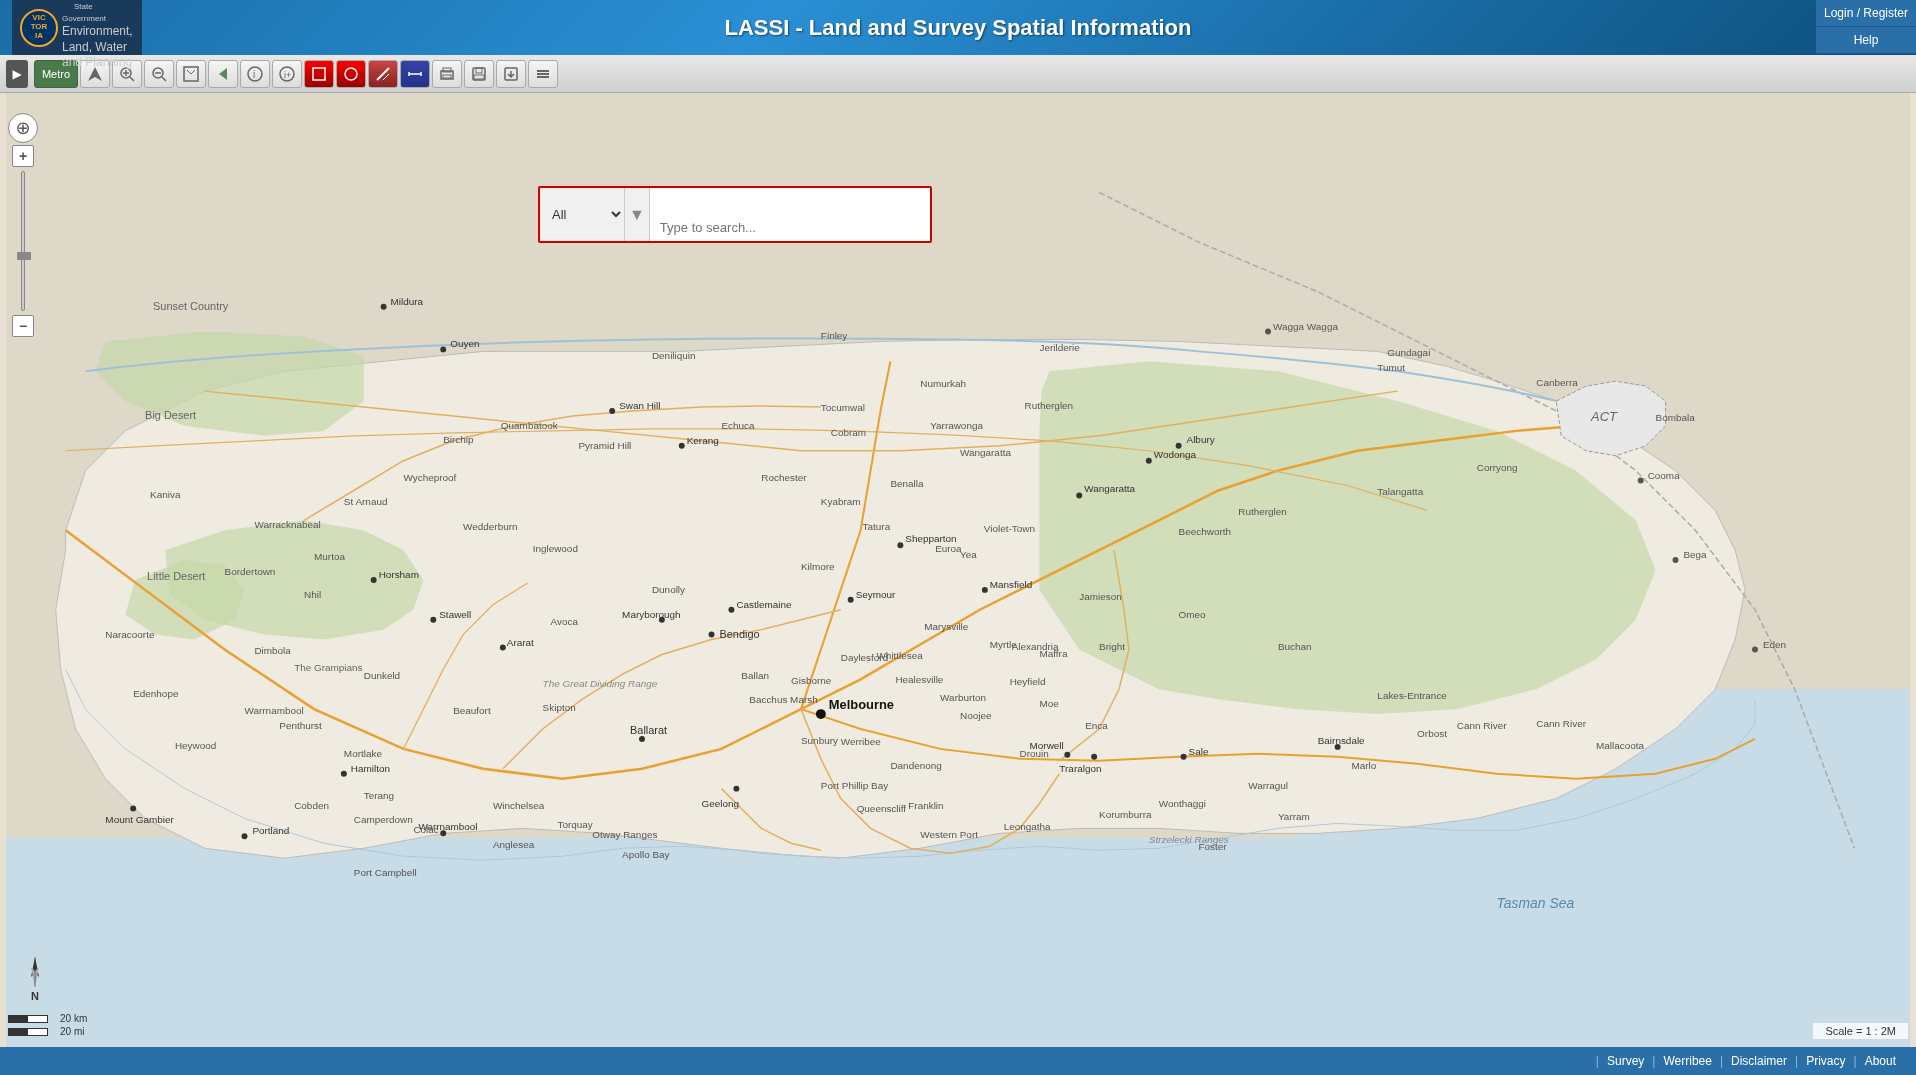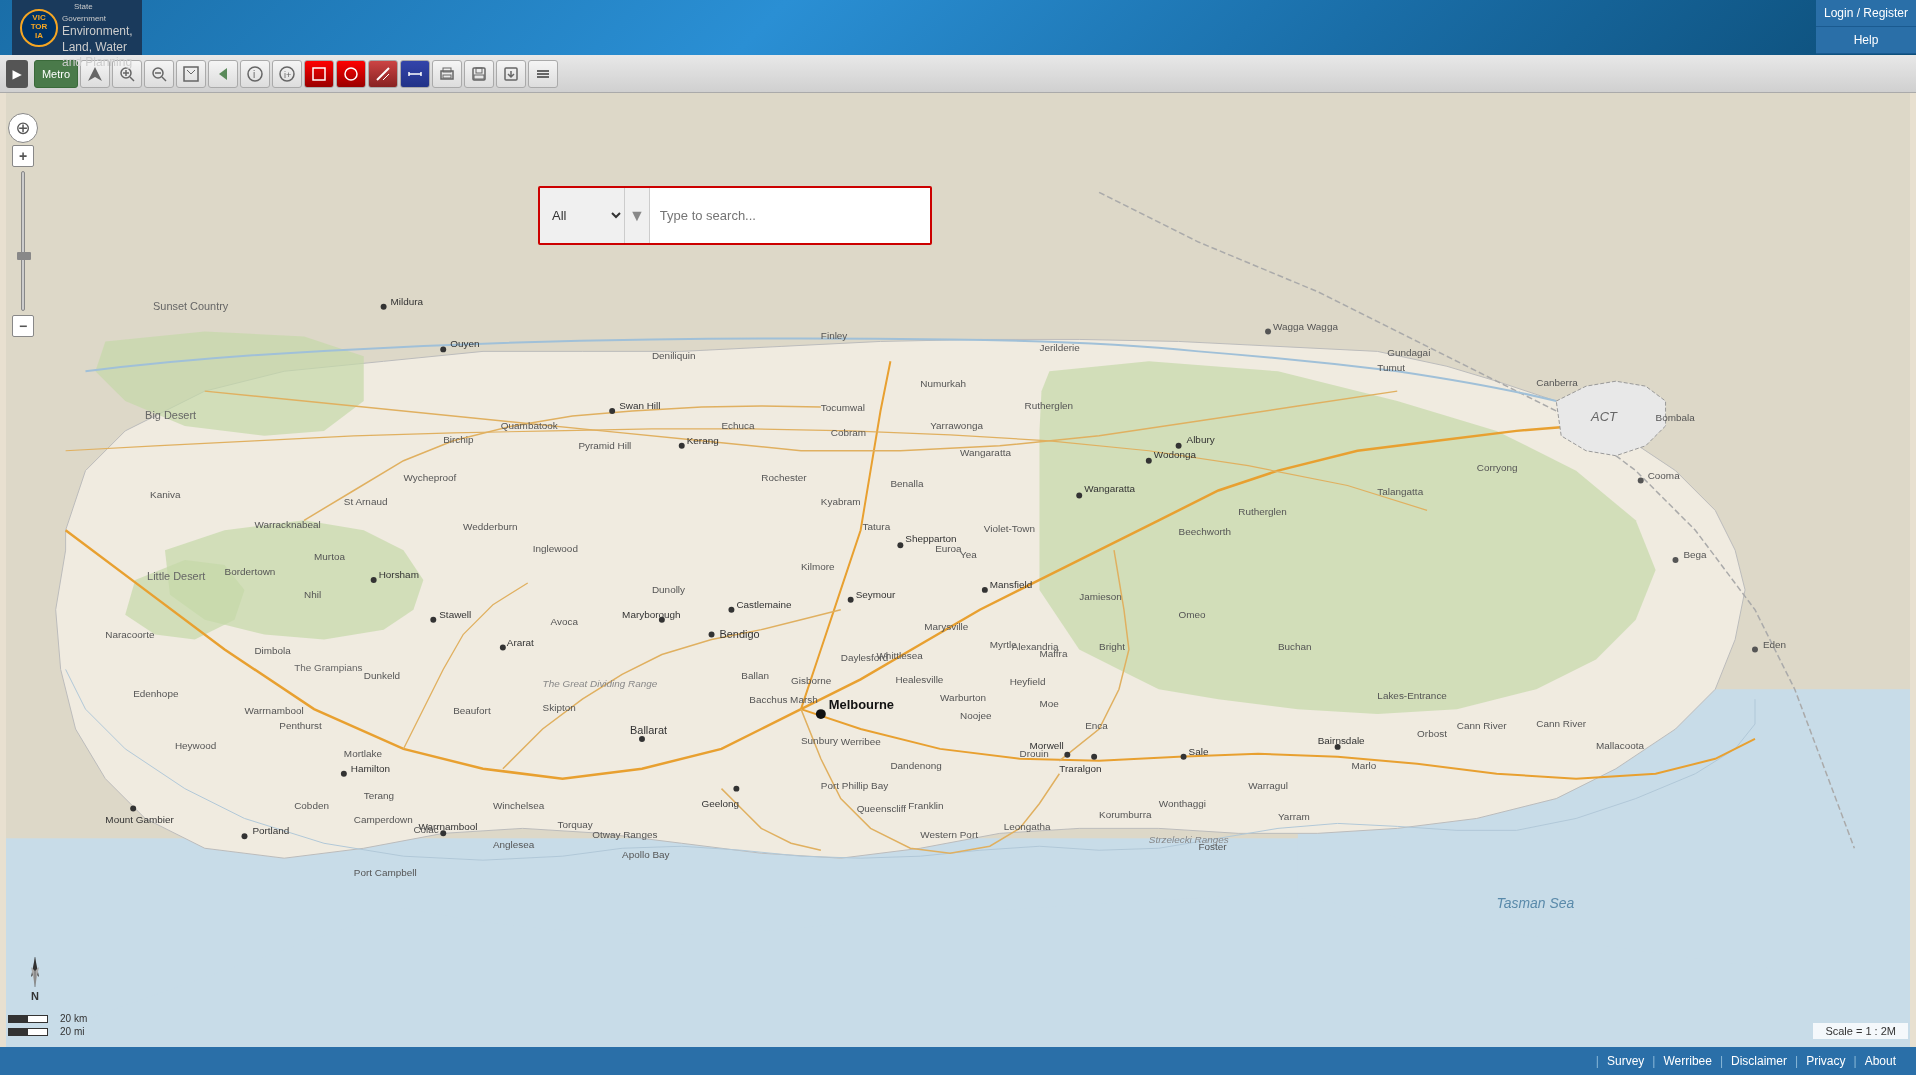--- a/index.html
+++ b/index.html
@@ -121,24 +121,25 @@
       border-right: 1px solid #ccc;
       padding: 4px 8px;
       font-size: 13px;
       cursor: pointer;
       color: #333;
       min-width: 70px;
     }
     #search-input {
       flex: 1;
       border: none;
-      padding: 20px 10px;
+      padding: 6px 10px;
       font-size: 13px;
       outline: none;
       color: #999;
+      margin-top: 26px;
     }
 
     
     #map-container {
       position: relative;
       width: 100%;
       height: calc(1075px - 55px - 38px - 28px);
       overflow: hidden;
       background: #e8e0d0;
     }
@@ -282,20 +283,21 @@
       <div style="width:38px;height:38px;background:#003366;border-radius:50%;display:flex;align-items:center;justify-content:center;border:2px solid #f5a623;">
         <span style="color:#f5a623;font-size:8px;font-weight:bold;text-align:center;line-height:1.1;">VIC<br>TOR<br>IA</span>
       </div>
       <div id="logo-text">
         <span id="logo-victoria">VICTORIA</span>
         <span style="color:#ccc;font-size:8px;margin-left:12px;">State<br>Government</span>
         <span style="color:#ccc;font-size:12px;display:block;">Environment,<br>Land, Water<br>and Planning</span>
       </div>
     </div>
   </div>
+  <span id="header-title">LASSI - Land and Survey Spatial Information</span>
   <div id="top-right-buttons">
     <button class="header-btn">Login / Register</button>
     <button class="header-btn">Help</button>
   </div>
 </div>
 
 <div id="toolbar">
   <button id="panel-toggle" class="tool-btn" style="width:22px;background:#555;color:white;border-color:#333;">▶</button>
   <button class="tool-btn active" style="background:#4a7a4a;color:white;border-color:#3a6a3a;width:44px;font-size:11px;">Metro</button>
 

